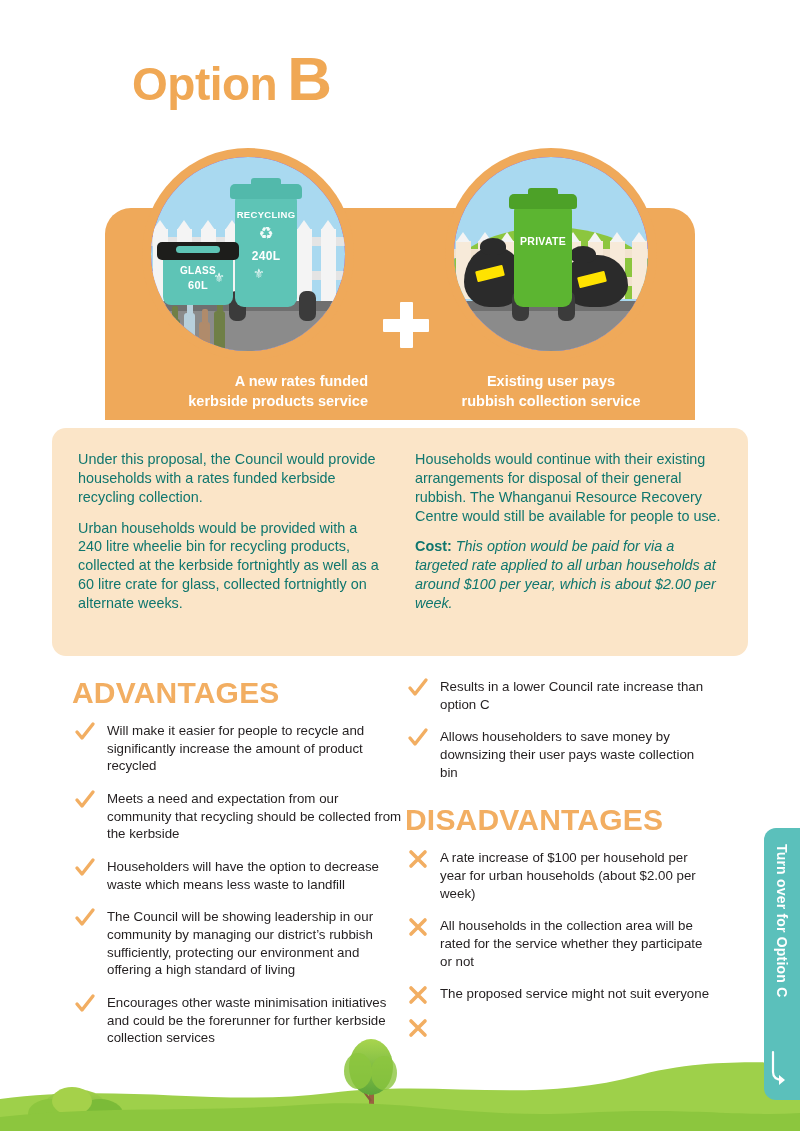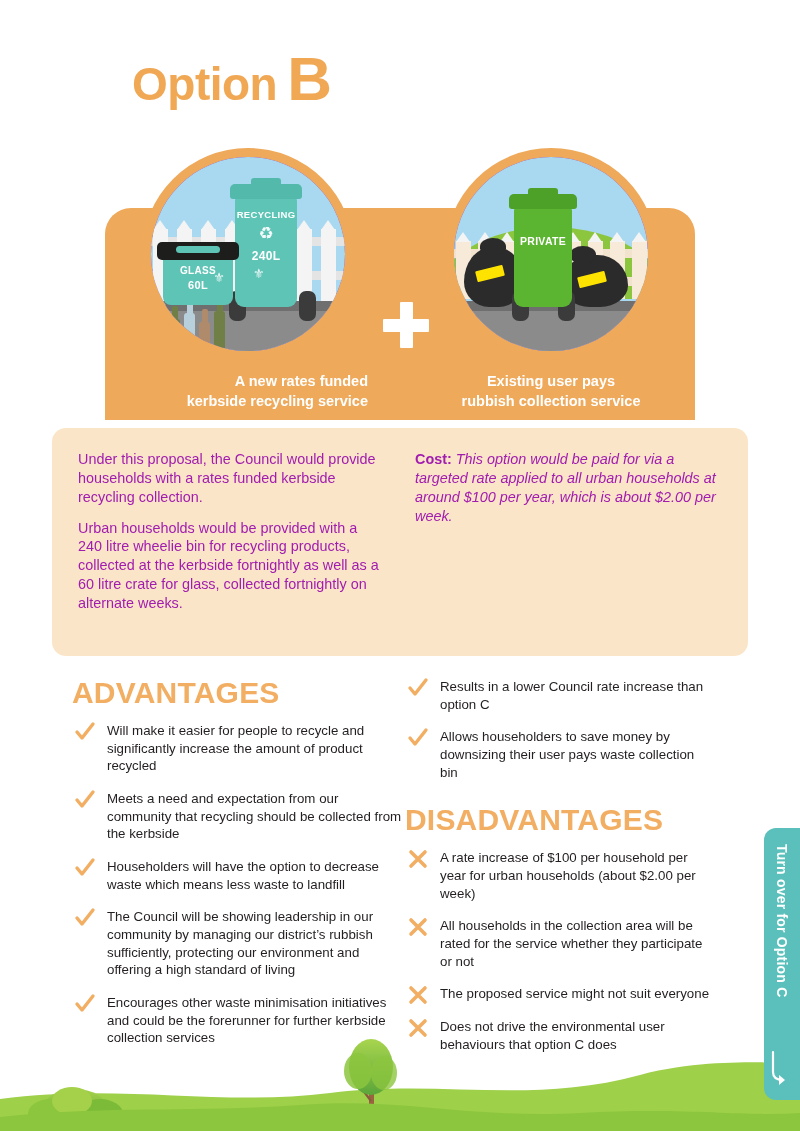--- a/index.html
+++ b/index.html
@@ -132,21 +132,21 @@
   #caption-rubbish{ left:431px; top:372px; }
 
   
   .body-panel{
     position:absolute; left:52px; top:428px; width:696px; height:228px;
     background:#fbe5c8; border-radius:14px;
     display:flex; padding:22px 26px 0 26px; gap:30px;
   }
   .body-col{ width:315px; }
   .body-col p{
-    font-size:14.4px; line-height:1.31; margin-bottom:12px; color:#a21caf;
+    font-size:14.4px; line-height:1.31; margin-bottom:12px; color:#0f766e;
   }
   .body-col p.cost{ font-style:italic; }
   .body-col p.cost b{ font-style:normal; font-weight:bold; }
 
   
   .sect-head{
     font-size:30px; font-weight:bold; color:#f2ae62; letter-spacing:0.2px;
     line-height:1; margin-bottom:14px;
   }
   .col-left{ position:absolute; left:72px; top:678px; width:330px; }
@@ -286,33 +286,34 @@
       <div class="wheelie" style="left:60px; bottom:44px; width:58px; height:100px; background:#5cb531;">
         <div class="lidtab" style="background:#4da128;"></div>
         <div class="lid" style="background:#4da128;"></div>
         <div class="binlabel" style="top:28px; font-size:10.5px;">PRIVATE</div>
       </div>
     </div>
   </div>
 
   <div class="caption" id="caption-recycling">
     <div>A new rates funded</div>
-    <div>kerbside recycling service</div>
+    <div>kerbside products service</div>
   </div>
   <div class="caption" id="caption-rubbish">
     <div>Existing user pays</div>
     <div>rubbish collection service</div>
   </div>
 
   <div class="body-panel">
     <div class="body-col">
       <p>Under this proposal, the Council would provide households with a rates funded kerbside recycling collection.</p>
       <p>Urban households would be provided with a 240 litre wheelie bin for recycling products, collected at the kerbside fortnightly as well as a 60 litre crate for glass, collected fortnightly on alternate weeks.</p>
     </div>
     <div class="body-col">
+      <p>Households would continue with their existing arrangements for disposal of their general rubbish. The Whanganui Resource Recovery Centre would still be available for people to use.</p>
       <p class="cost"><b>Cost:</b> <span>This option would be paid for via a targeted rate applied to all urban households at around $100 per year, which is about $2.00 per week.</span></p>
     </div>
   </div>
 
   <div class="col-left">
     <div class="sect-head">ADVANTAGES</div>
     <ul class="ticks">
       <li>
         <span class="mark check">
           <svg width="22" height="22" viewBox="0 0 22 22">
@@ -402,21 +403,20 @@
             </svg>
         </span>
         <span>The proposed service might not suit everyone</span>
       </li>
       <li>
         <span class="mark cross">
           <svg width="22" height="22" viewBox="0 0 22 22">
               <path d="M4 4 L18 18 M18 4 L4 18" stroke="#f2ae62" stroke-width="3.6" fill="none" stroke-linecap="round"></path>
             </svg>
         </span>
-        <span>Does not drive the environmental user behaviours that option C does</span>
       </li>
     </ul>
   </div>
 
   <div class="side-tab">
     <span class="tabtext">Turn over for Option C</span>
     <span class="arrow">
       <svg width="24" height="40" viewBox="0 0 24 40">
         <path d="M3 6 L3 26 Q3 34 13 34" stroke="#ffffff" stroke-width="2.2" fill="none" stroke-linecap="round"></path>
         <path d="M9 29 L15 34 L9 39 Z" fill="#ffffff"></path>

